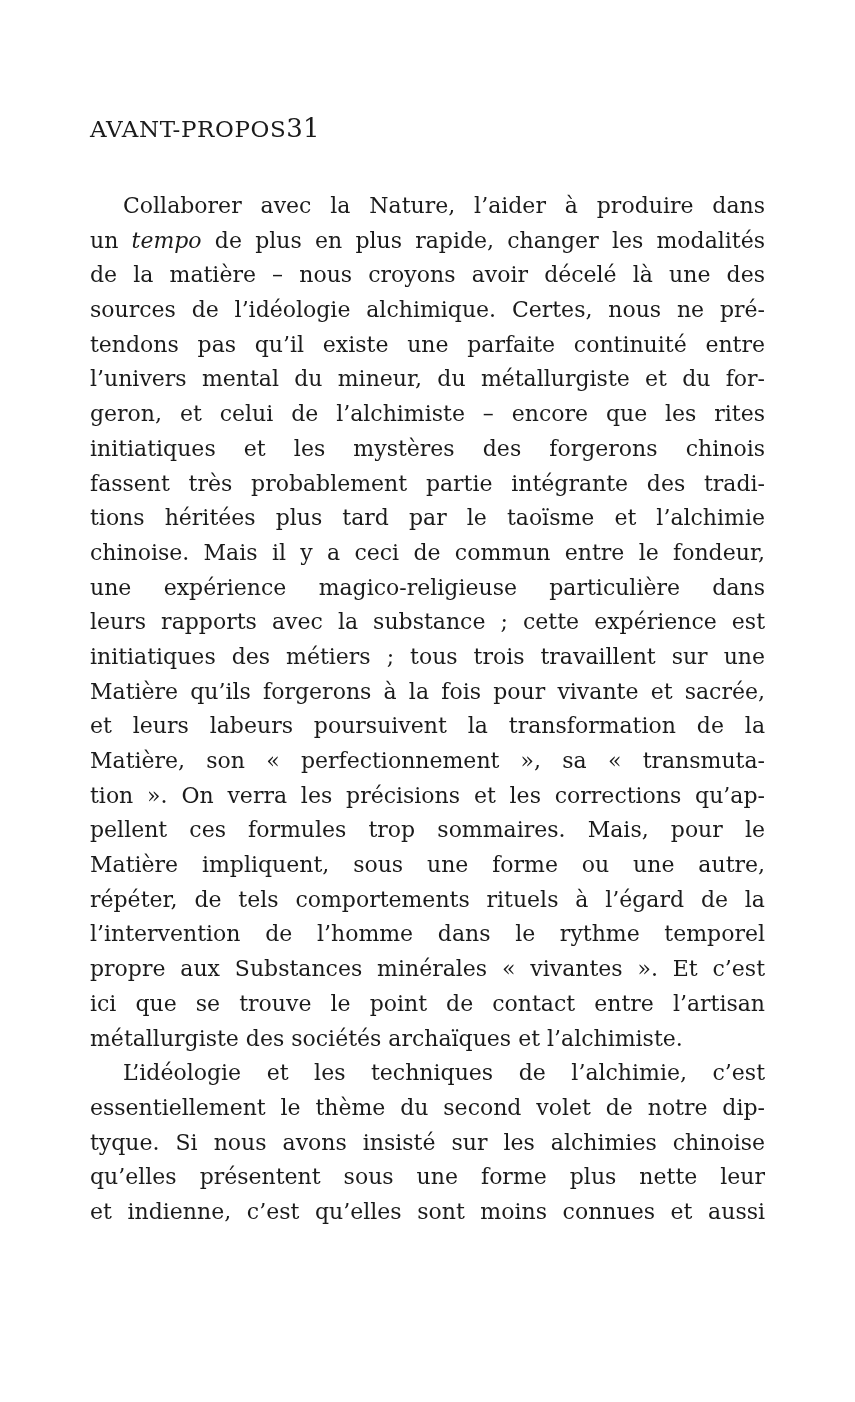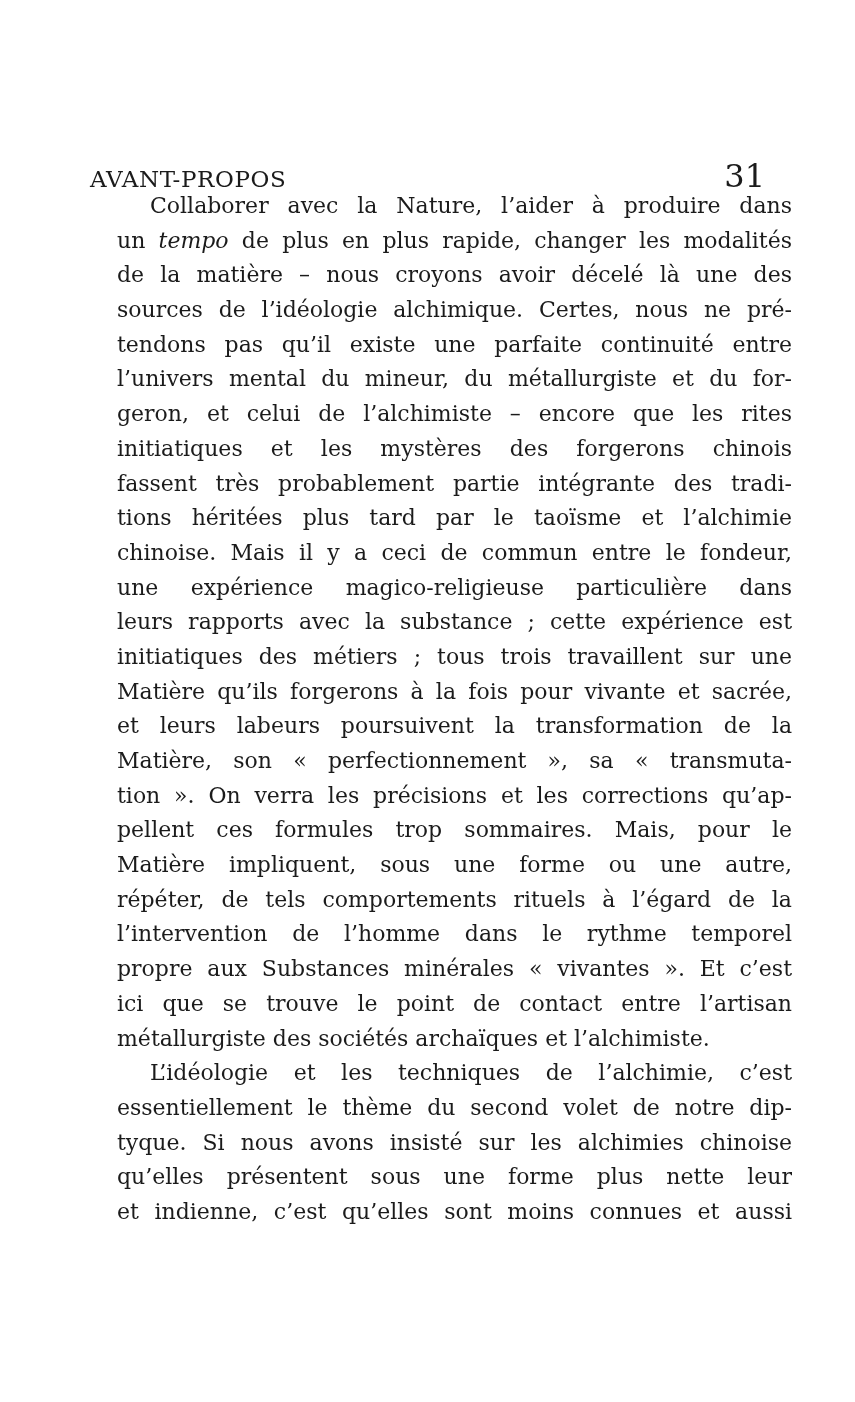--- a/index.html
+++ b/index.html
@@ -15,38 +15,35 @@
     color: #1b1b1b;
     font-family: "DejaVu Serif", serif;
     overflow: hidden;
   }
   .running-header {
     position: absolute;
     top: 113px;
     left: 90px;
     right: 90px;
     display: flex;
-    justify-content: space-between;
     align-items: baseline;
   }
   .running-header .title {
     font-size: 23px;
     letter-spacing: 0.6px;
     font-variant: normal;
   }
   .running-header .folio {
-    font-size: 32px;
-    margin-top: 44px;
+    font-size: 26px;
   }
   .text-block {
     position: absolute;
     top: 189px;
     left: 90px;
     width: 675px;
-    margin-left: 27px;
   }
   .line {
     font-size: 22px;
     line-height: 34.7px;
     height: 34.7px;
     text-align: justify;
     text-align-last: justify;
     overflow: hidden;
   }
   .line.indent {

